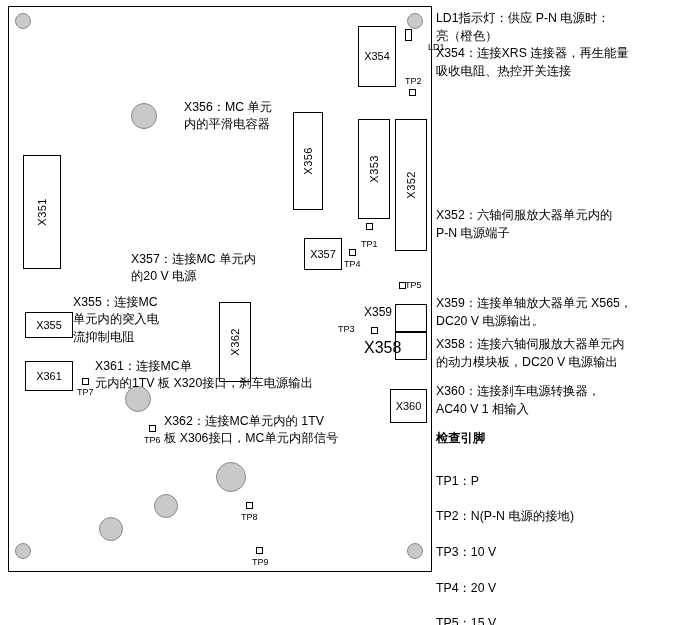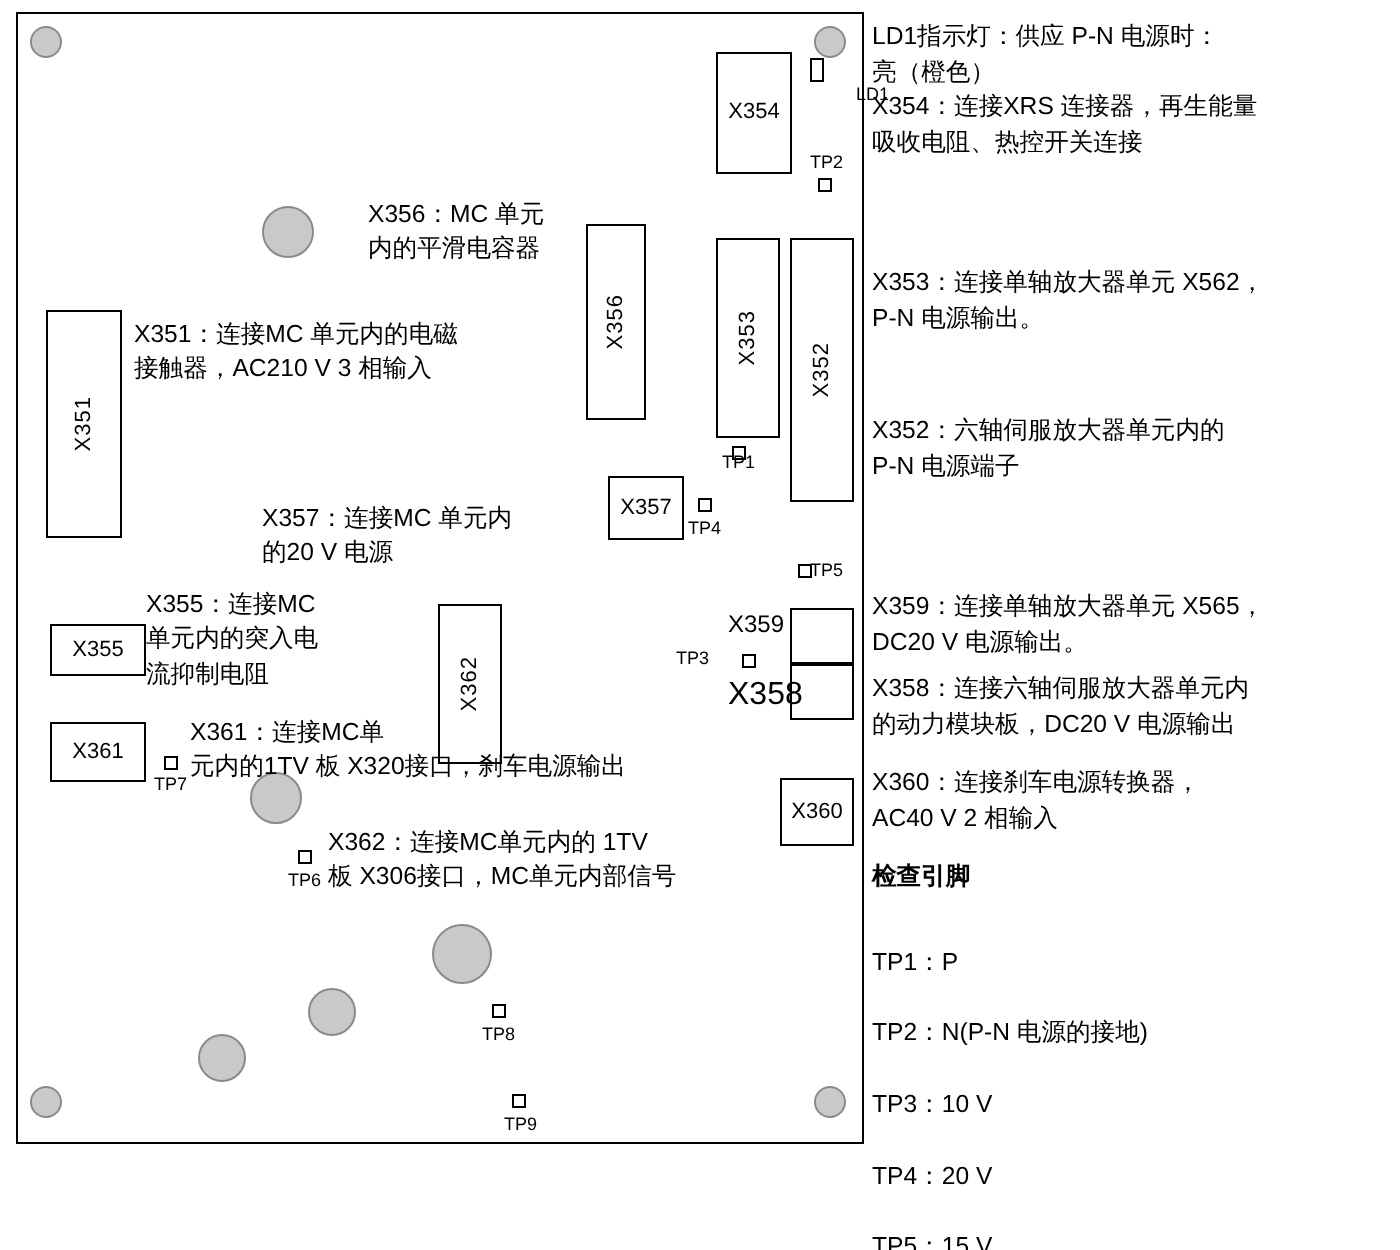--- a/index.html
+++ b/index.html
@@ -137,21 +137,21 @@
 
     <div class="conn vert" style="left:386px; top:112px; width:32px; height:132px;">
       <span>X352</span>
     </div>
 
     <div class="conn vert" style="left:14px; top:148px; width:38px; height:114px;">
       <span>X351</span>
     </div>
 
     <div class="tp-pad" style="left:357px; top:216px;"></div>
-    <div class="tp-label" style="left:352px; top:220px;">TP1</div>
+    <div class="tp-label" style="left:352px; top:233px;">TP1</div>
 
     <div class="conn" style="left:295px; top:231px; width:38px; height:32px;">
       <span>X357</span>
     </div>
 
     <div class="tp-pad" style="left:340px; top:242px;"></div>
     <div class="tp-label" style="left:335px; top:253px;">TP4</div>
 
     <div class="tp-pad" style="left:390px; top:275px;"></div>
     <div class="tp-label" style="left:396px; top:274px;">TP5</div>
@@ -195,22 +195,20 @@
 
     <div class="tp-pad" style="left:247px; top:540px;"></div>
     <div class="tp-label" style="left:243px; top:551px;">TP9</div>
 
     <div class="label" style="left:355px; top:297px; font-size:12px;">X359</div>
     <div class="label" style="left:355px; top:330px; font-size:16px;">X358</div>
 
     <div class="label" style="left:175px; top:92px;">X356：MC 单元
 内的平滑电容器</div>
 
-    <div class="label" style="left:58px; top:152px;">X351：连接MC 单元内的电磁
-接触器，AC210 V 3 相输入</div>
 
     <div class="label" style="left:122px; top:244px;">X357：连接MC 单元内
 的20 V 电源</div>
 
     <div class="label" style="left:64px; top:287px;">X355：连接MC
 单元内的突入电
 流抑制电阻</div>
 
     <div class="label" style="left:86px; top:351px;">X361：连接MC单
 元内的1TV 板 X320接口，刹车电源输出</div>
@@ -219,34 +217,32 @@
 板 X306接口，MC单元内部信号</div>
 
   </div>
 
   <div class="rlabel" style="left:436px; top:10px;">LD1指示灯：供应 P-N 电源时：
 亮（橙色）</div>
 
   <div class="rlabel" style="left:436px; top:45px;">X354：连接XRS 连接器，再生能量
 吸收电阻、热控开关连接</div>
 
-  <div class="rlabel" style="left:436px; top:133px;">X353：连接单轴放大器单元 X562，
-P-N 电源输出。</div>
 
   <div class="rlabel" style="left:436px; top:179px;margin-top:28px;">X352：六轴伺服放大器单元内的
  P-N 电源端子</div>
 
   <div class="rlabel" style="left:436px; top:295px;">X359：连接单轴放大器单元 X565，
 DC20 V 电源输出。</div>
 
   <div class="rlabel" style="left:436px; top:336px;">X358：连接六轴伺服放大器单元内
 的动力模块板，DC20 V 电源输出</div>
 
   <div class="rlabel" style="left:436px; top:383px;">X360：连接刹车电源转换器，
-AC40 V 2 相输入</div>
+AC40 V 1 相输入</div>
 
   <div class="rlabel bold" style="left:436px; top:430px;">检查引脚</div>
 
   <div class="mono-list" style="left:436px; top:455px;">
     <div>TP1：P</div>
     <div>TP2：N(P-N 电源的接地)</div>
     <div>TP3：10 V</div>
     <div>TP4：20 V</div>
     <div>TP5：15 V</div>
     

